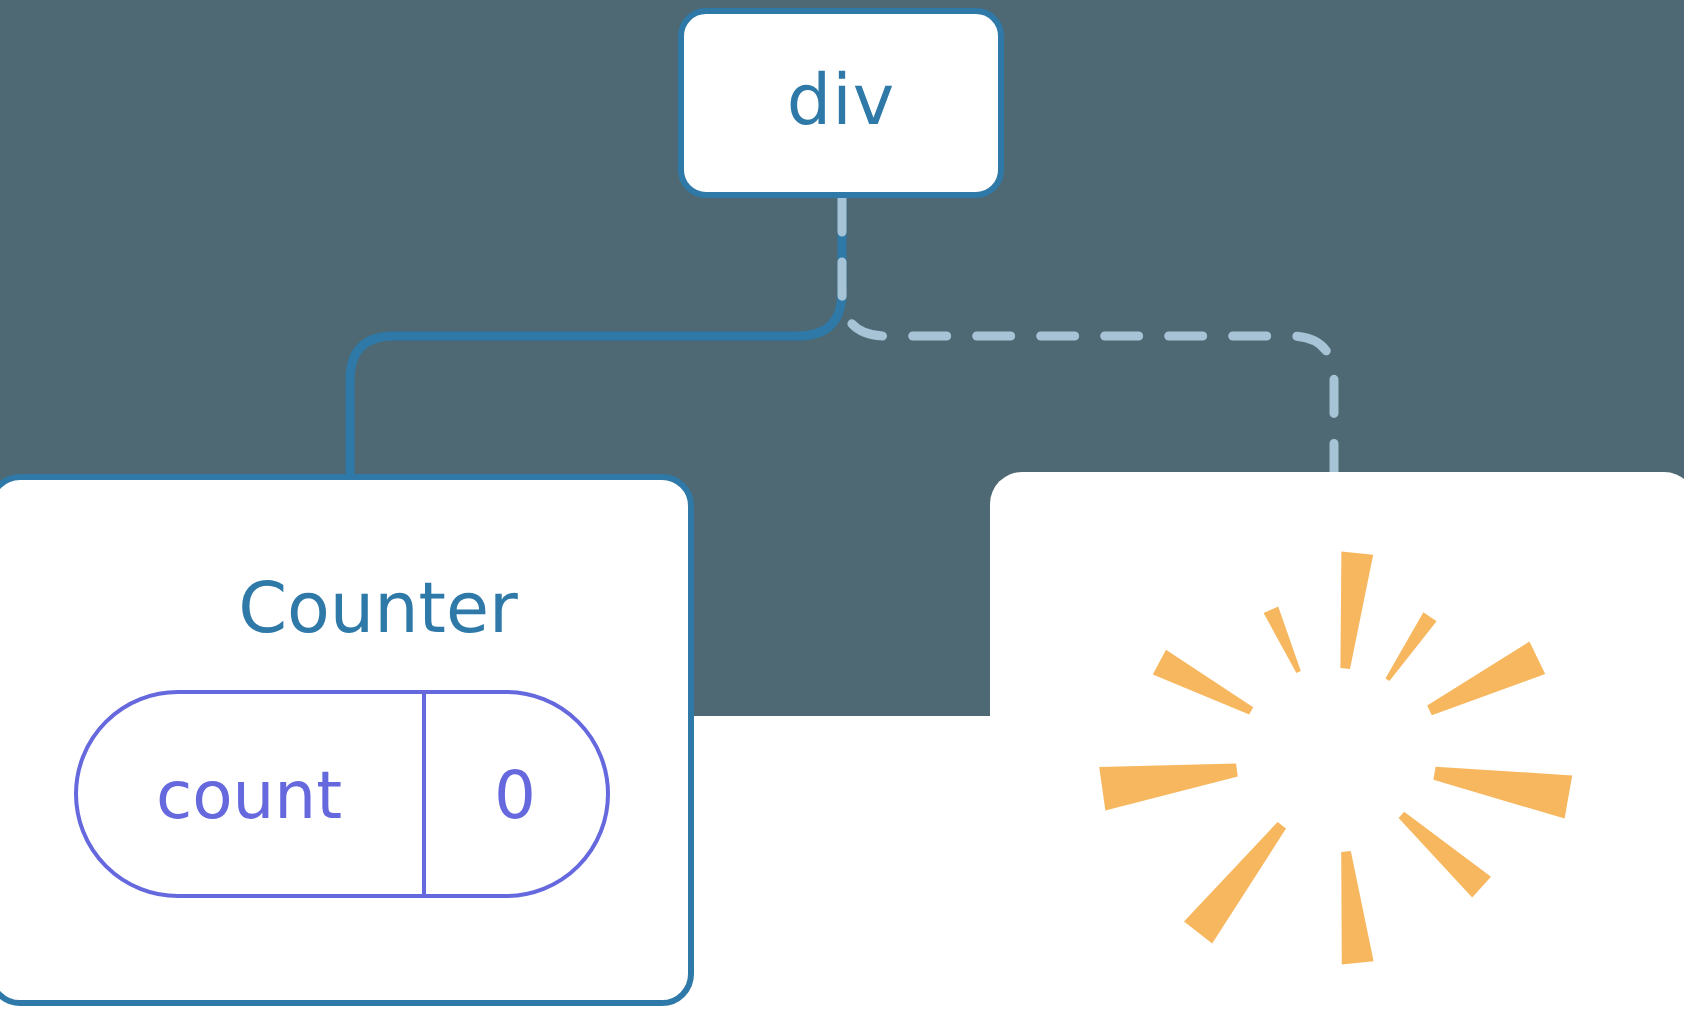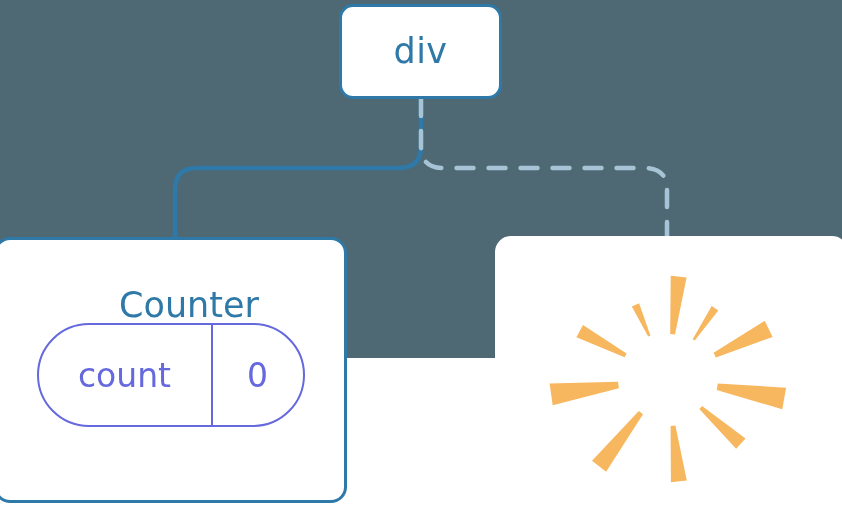--- a/index.html
+++ b/index.html
@@ -63,20 +63,21 @@
   }
   #node-counter .node-title {
     margin-top: 48px;
     font-size: 35px;
     color: #2e79a8;
     line-height: 1;
     margin-left: 37px;
   }
   .state-pill {
     position: relative;
+    margin-top: 22px;
     width: 268px;
     height: 104px;
     border: 2px solid #6569dd;
     border-radius: 52px;
     box-sizing: border-box;
     display: flex;
     align-items: stretch;
     color: #6569dd;
   }
   .state-pill .pill-key {

